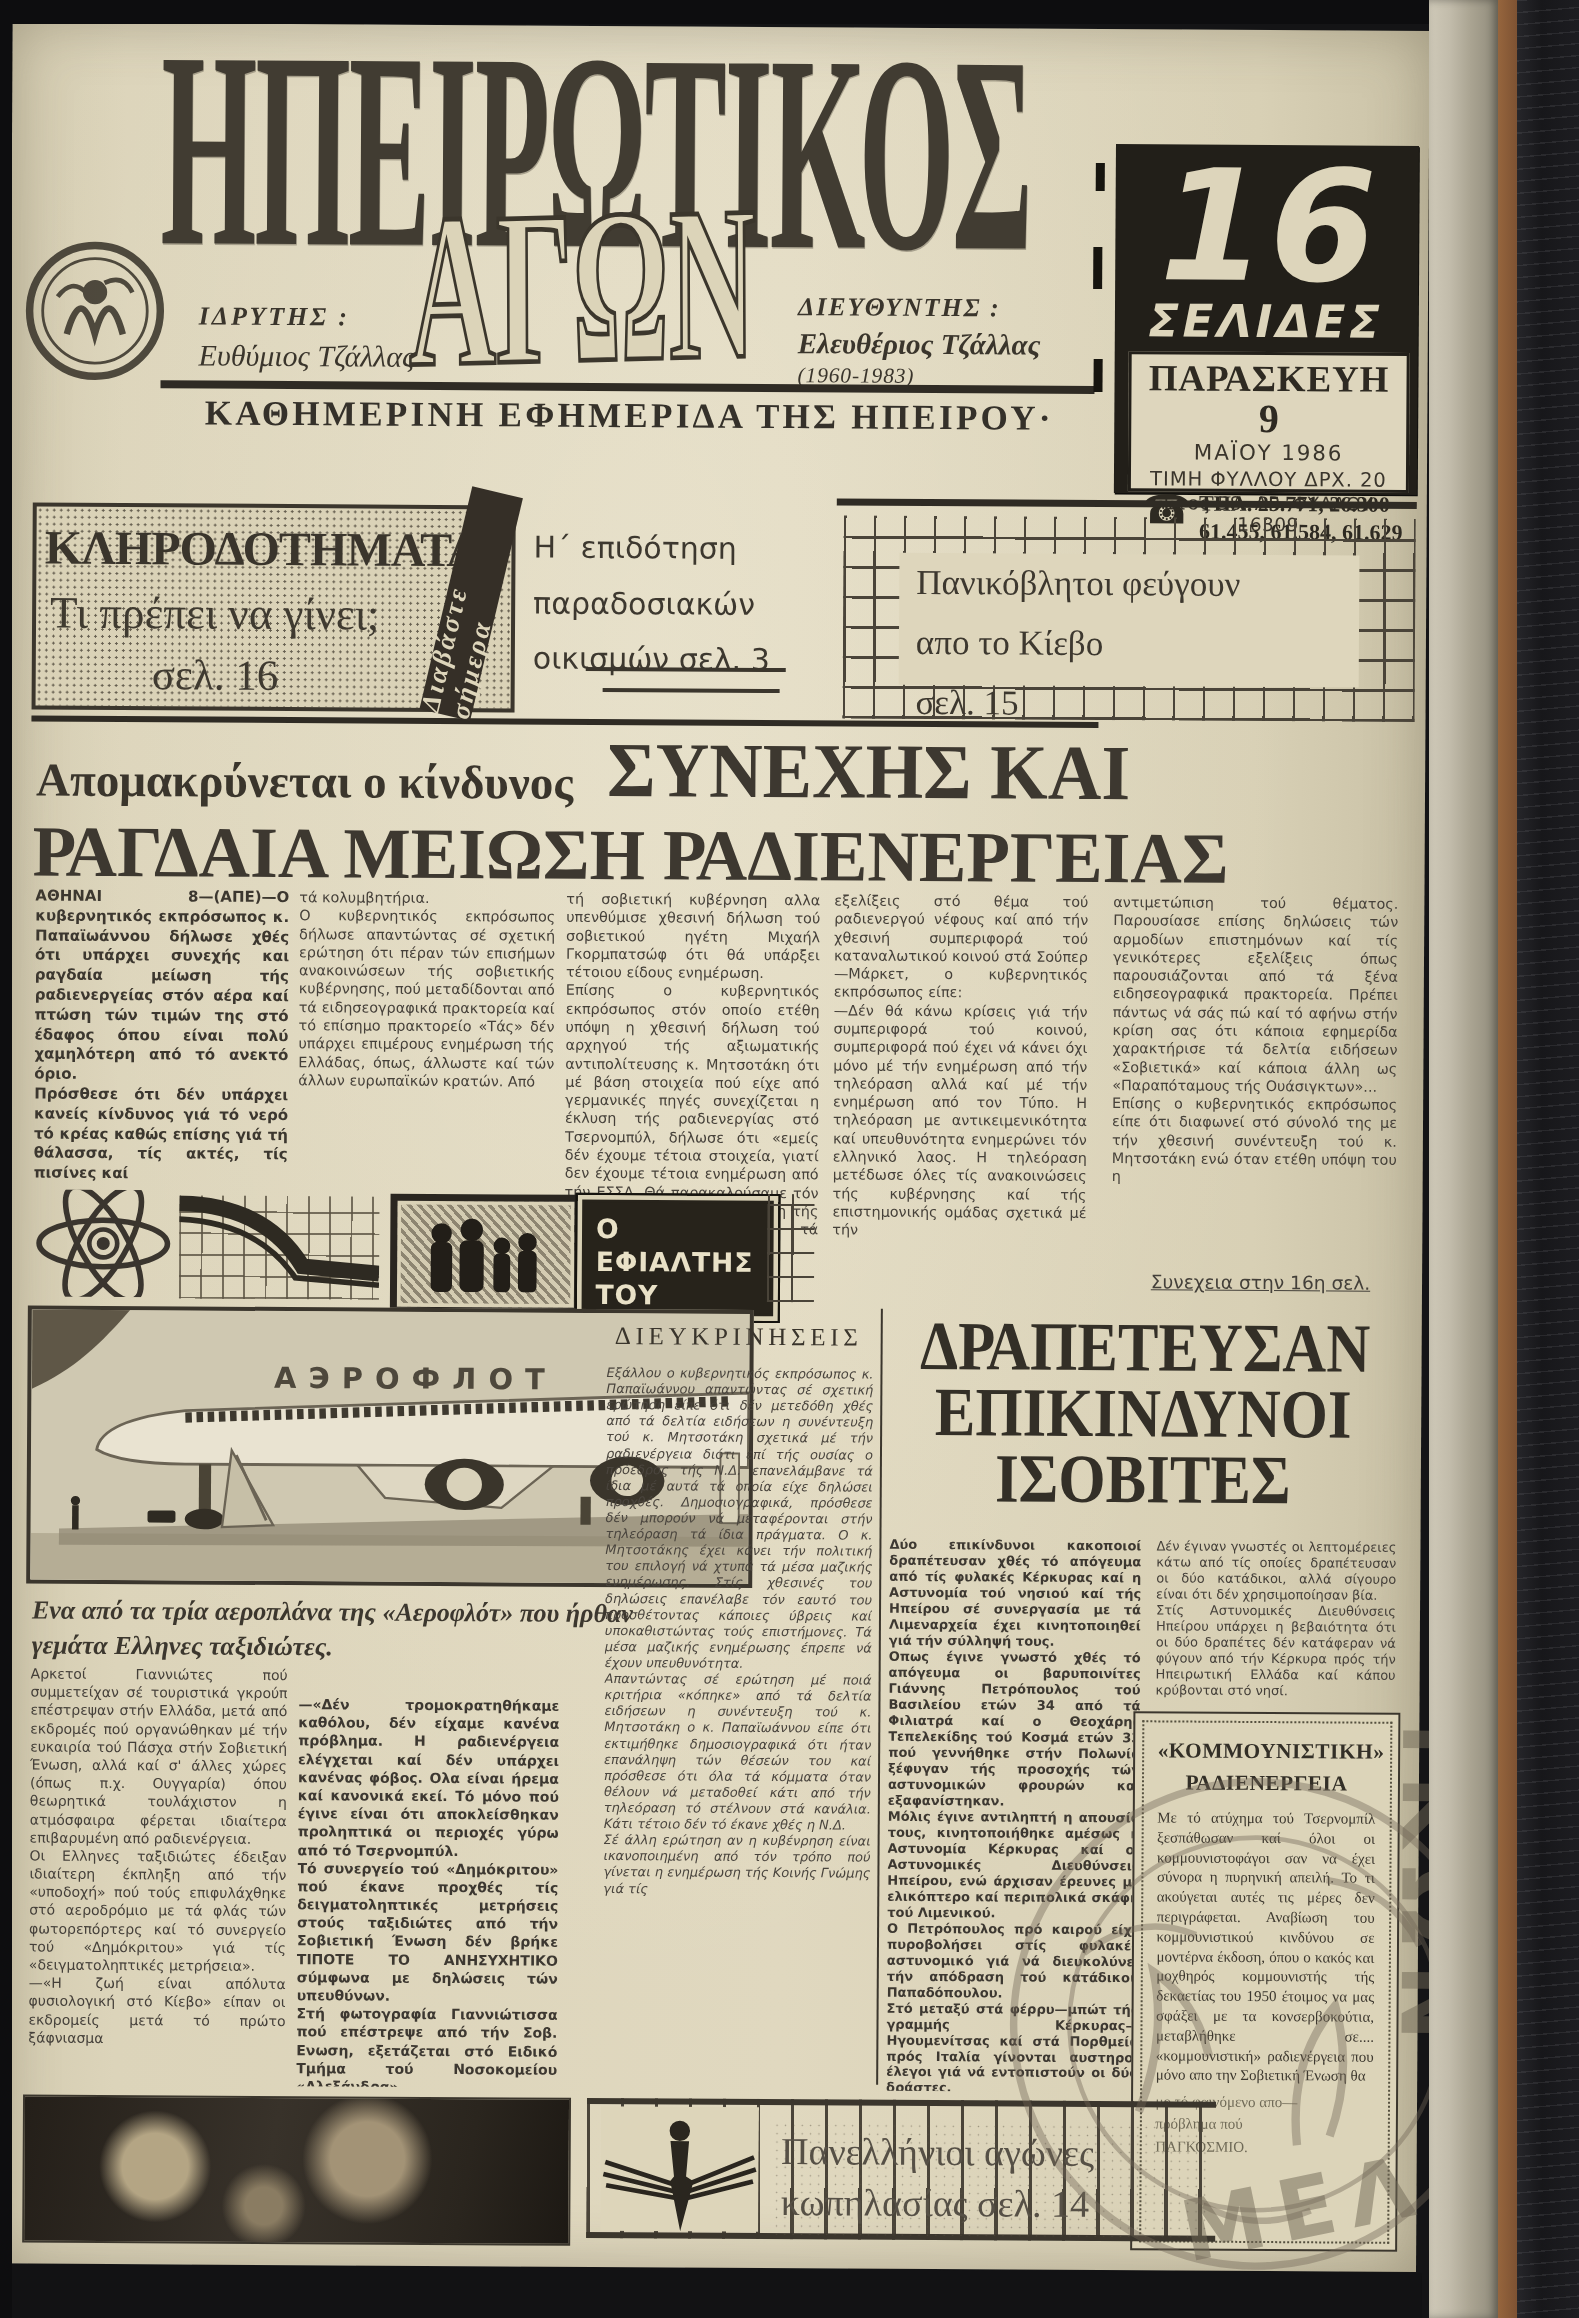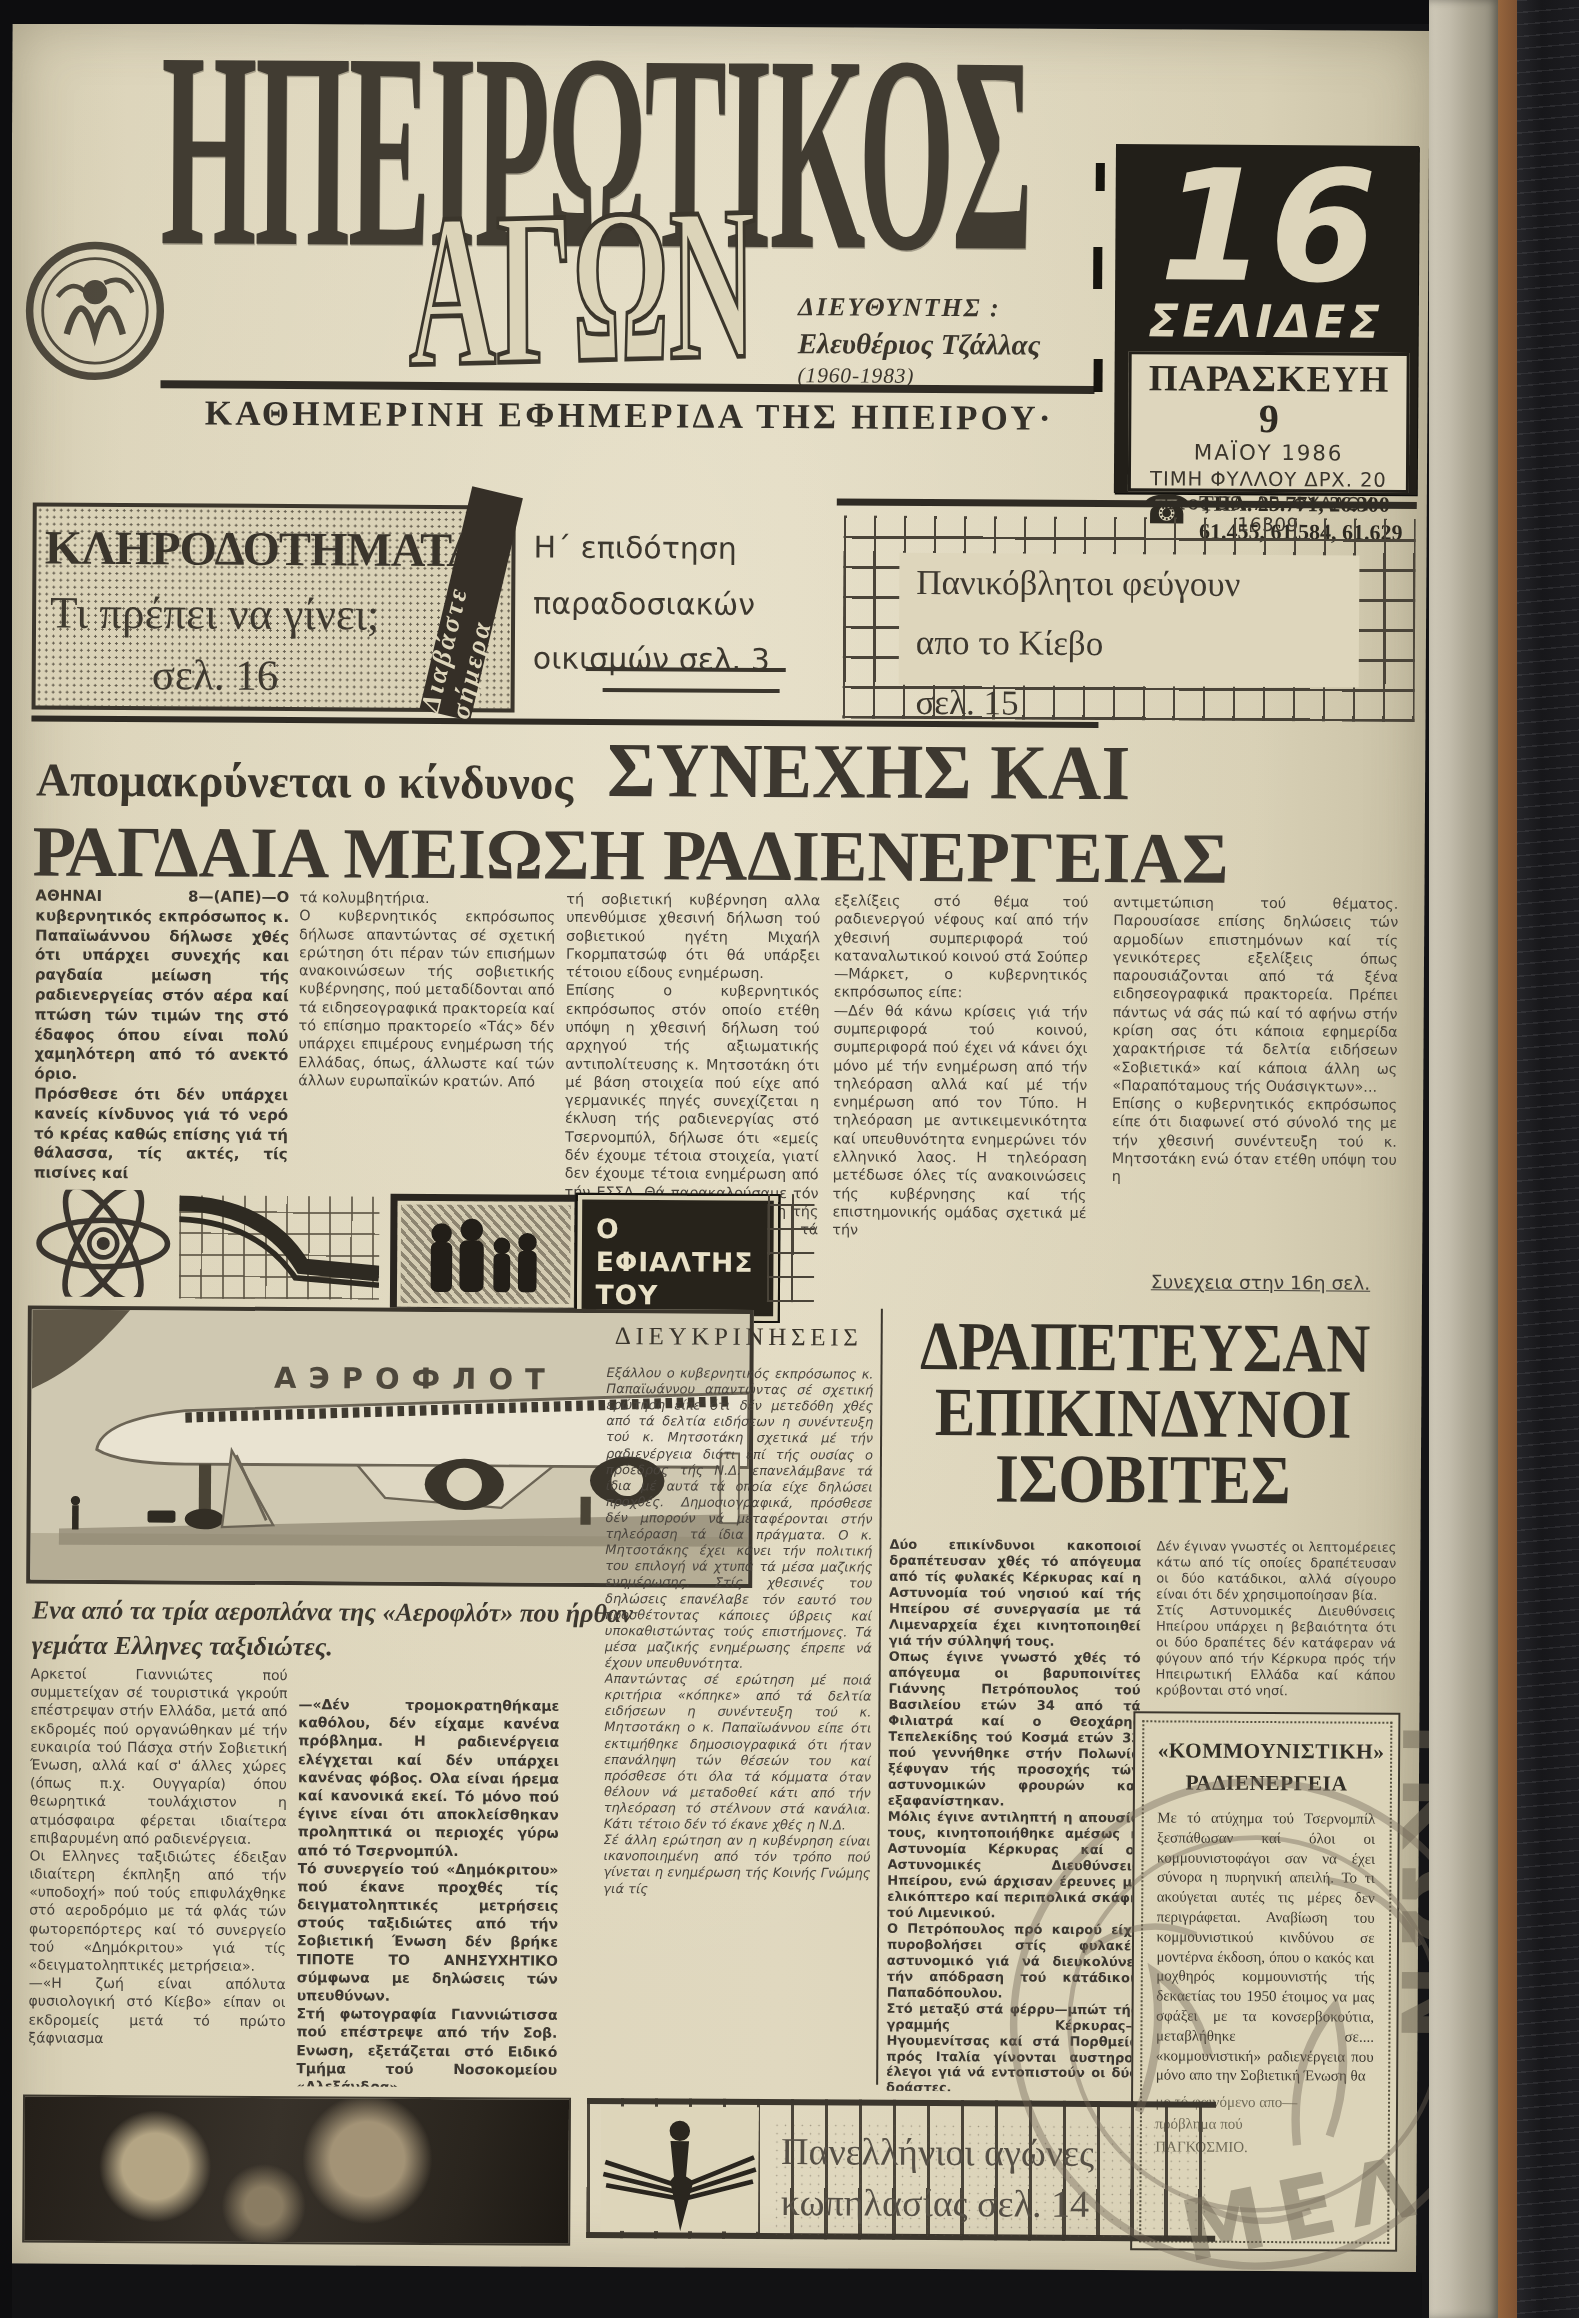--- a/index.html
+++ b/index.html
@@ -170,20 +170,24 @@
 
     <svg class="abs emblem" viewBox="0 0 300 300">
       <circle cx="150" cy="150" r="140" fill="none" stroke="#3b362c" stroke-width="16"></circle>
       <circle cx="150" cy="150" r="112" fill="none" stroke="#3b362c" stroke-width="6"></circle>
       <path d="M90,200 Q120,90 150,200 Q180,90 210,200" fill="none" stroke="#3b362c" stroke-width="14"></path>
       <circle cx="150" cy="110" r="26" fill="#3b362c"></circle>
       <path d="M70,120 q30,-40 60,-10 M170,90 q40,-20 60,20" fill="none" stroke="#3b362c" stroke-width="10"></path>
     </svg>
     <div class="abs masthead-title serif">ΗΠΕΙΡΩΤΙΚΟΣ</div>
     <div class="abs masthead-overlay serif">ΑΓΩΝ</div>
+    <div class="abs founder serif">
+      <div class="lbl">ΙΔΡΥΤΗΣ :</div>
+      <div class="nm">Ευθύμιος Τζάλλας</div>
+    </div>
     <div class="abs director serif">
       <div class="lbl">ΔΙΕΥΘΥΝΤΗΣ :</div>
       <div class="nm">Ελευθέριος Τζάλλας</div>
       <div class="yr">(1960-1983)</div>
     </div>
     <div class="abs mast-rule"></div>
     <div class="abs tagline serif">ΚΑΘΗΜΕΡΙΝΗ ΕΦΗΜΕΡΙΔΑ ΤΗΣ ΗΠΕΙΡΟΥ·</div>
 
     <div class="abs infobox"></div>
     <div class="abs pages-num sans">16</div>

